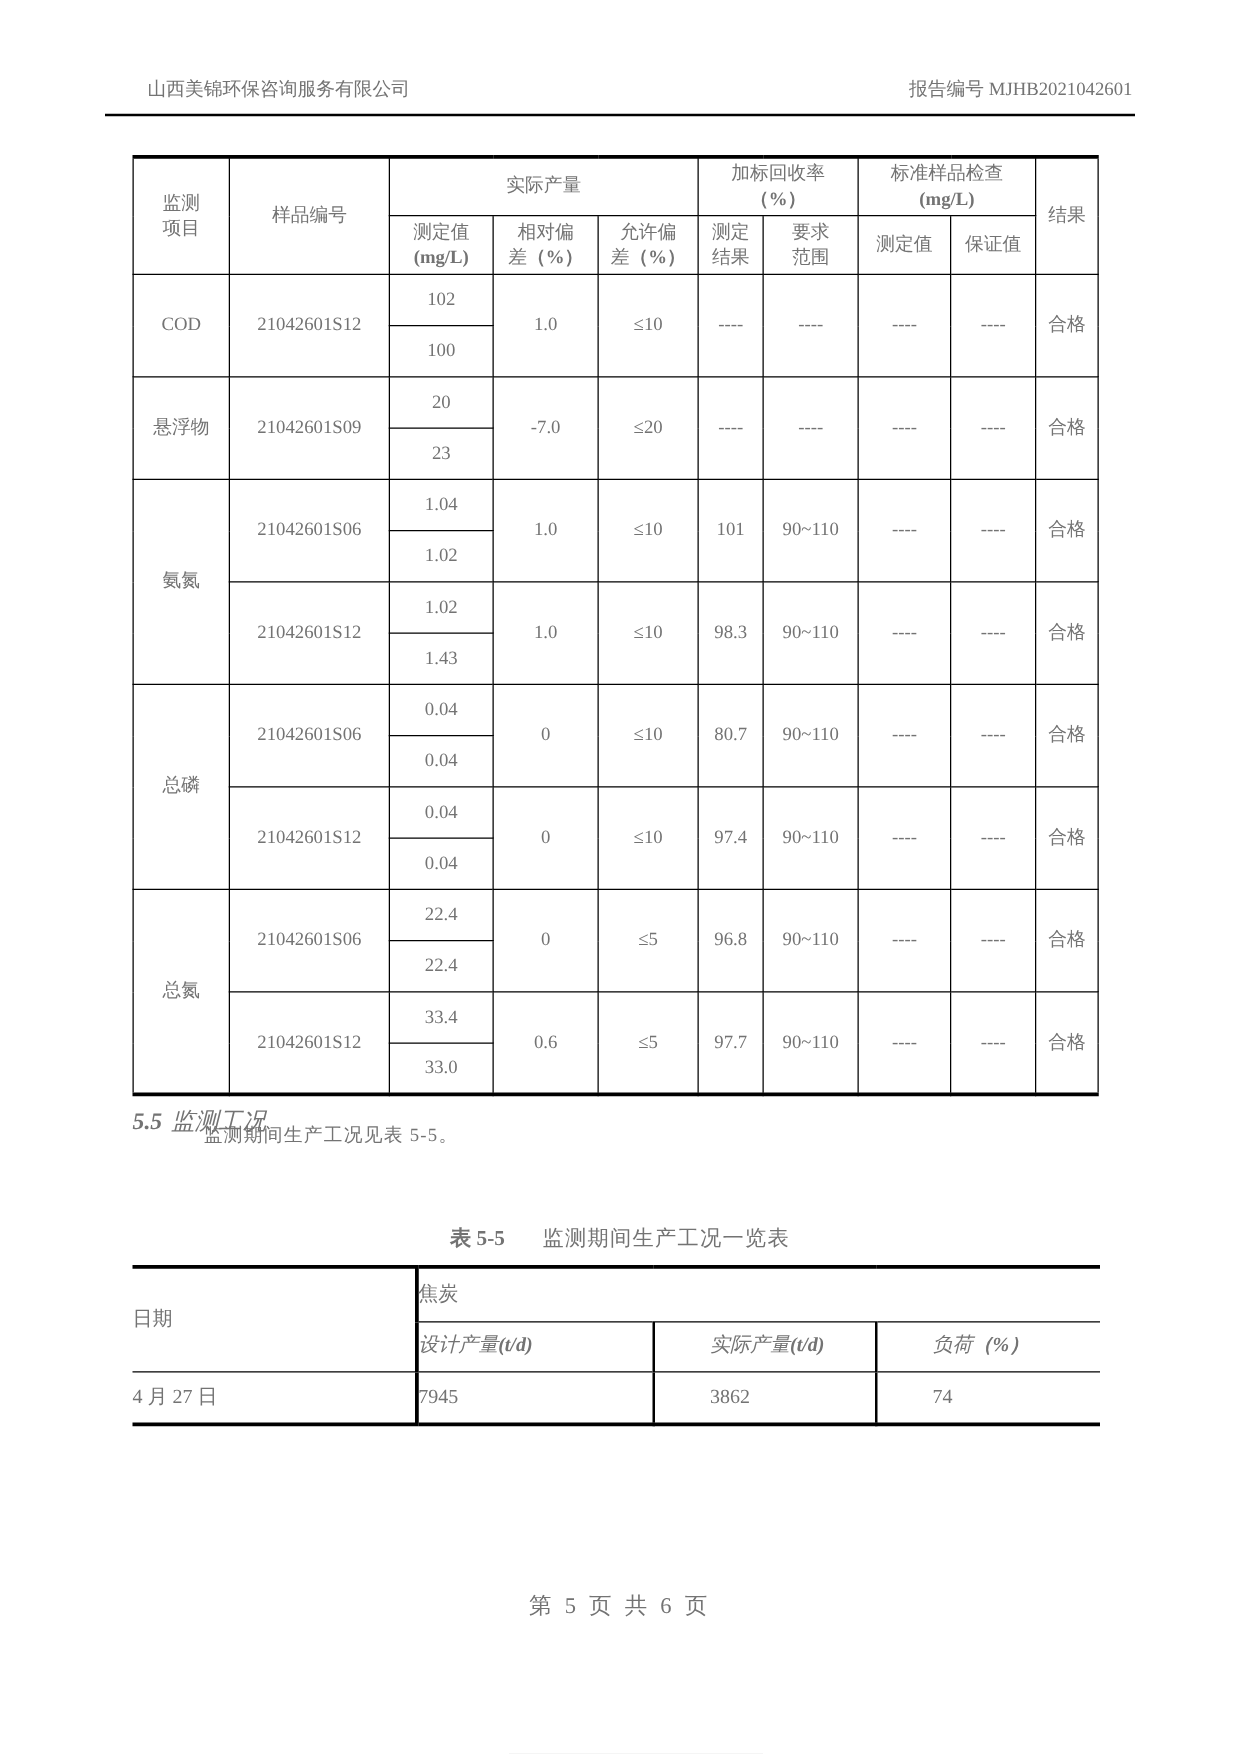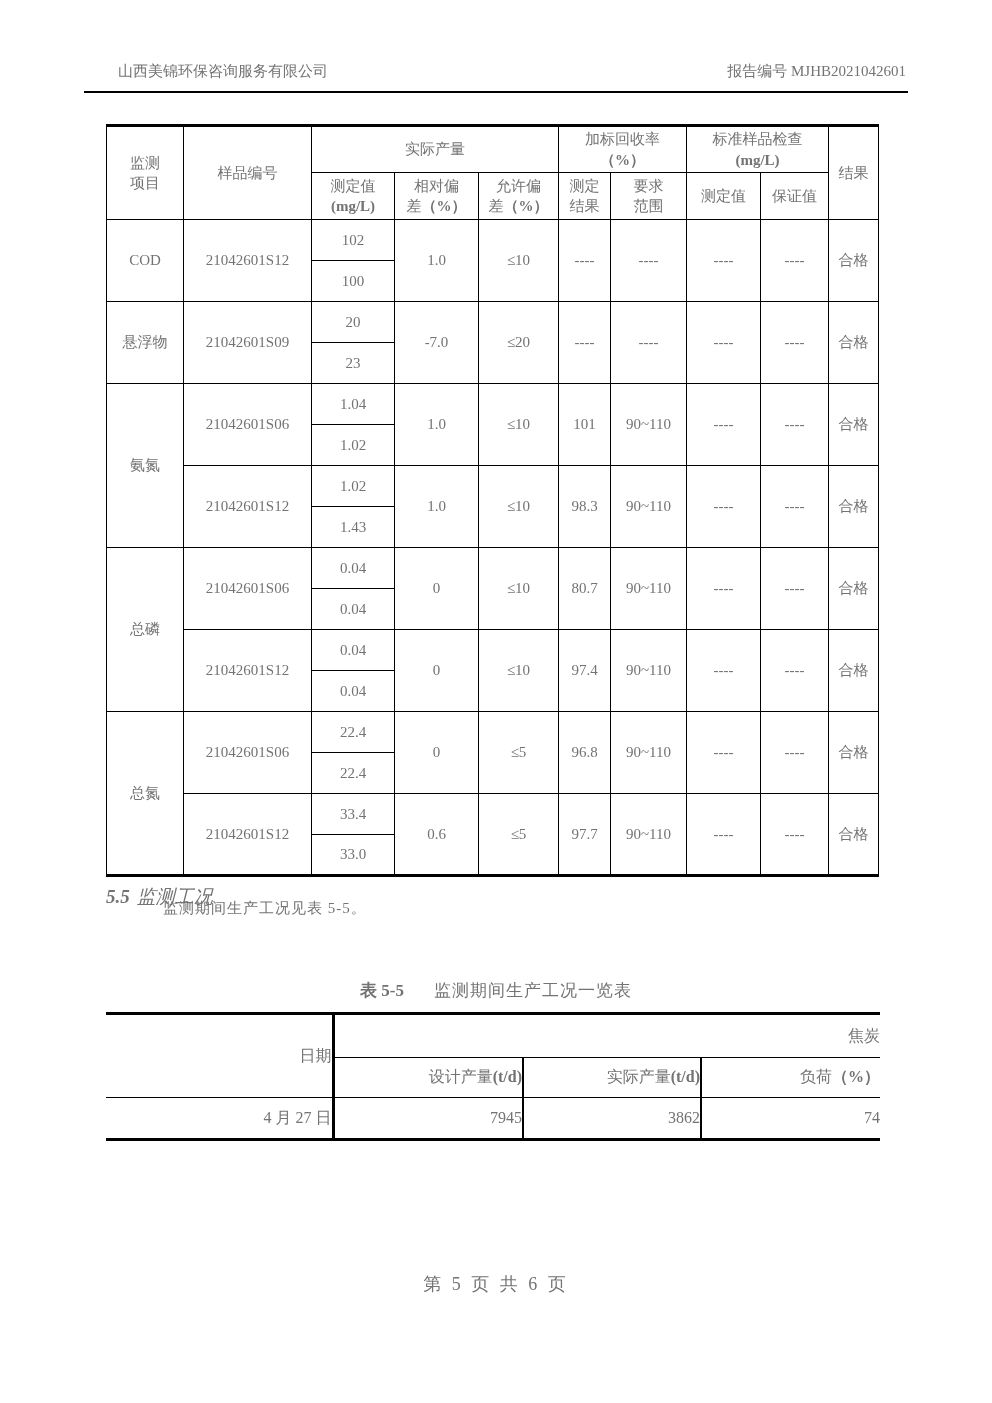--- a/index.html
+++ b/index.html
@@ -83,30 +83,30 @@
   .work-table {
     position: absolute;
     left: 106px;
     top: 1012px;
     width: 774px;
     border-top: 3px solid #000;
     border-bottom: 3px solid #000;
   }
   .work-table td {
     border: none;
-    text-align: right;
+    text-align: left;
     vertical-align: middle;
     font-size: 16px;
     line-height: 1.3;
   }
   .work-table tr.r1 { height: 44px; }
-  .work-table tr.r2 { height: 40px; }
+  .work-table tr.r2 { height: 40px; font-style: italic; }
   .work-table tr.r3 { height: 42px; }
   .bl-thick { border-left: 3px solid #000 !important; }
-  .bl-med   { border-left: 2px solid #000 !important; }
+  .bl-med   { border-left: 2px solid #000 !important; padding-left: 44px; }
   .bb-thin  { border-bottom: 1px solid #000 !important; }
 
   
   .doc-footer {
     position: absolute;
     left: 0;
     top: 1272px;
     width: 100%;
     text-align: center;
     font-size: 18px;

